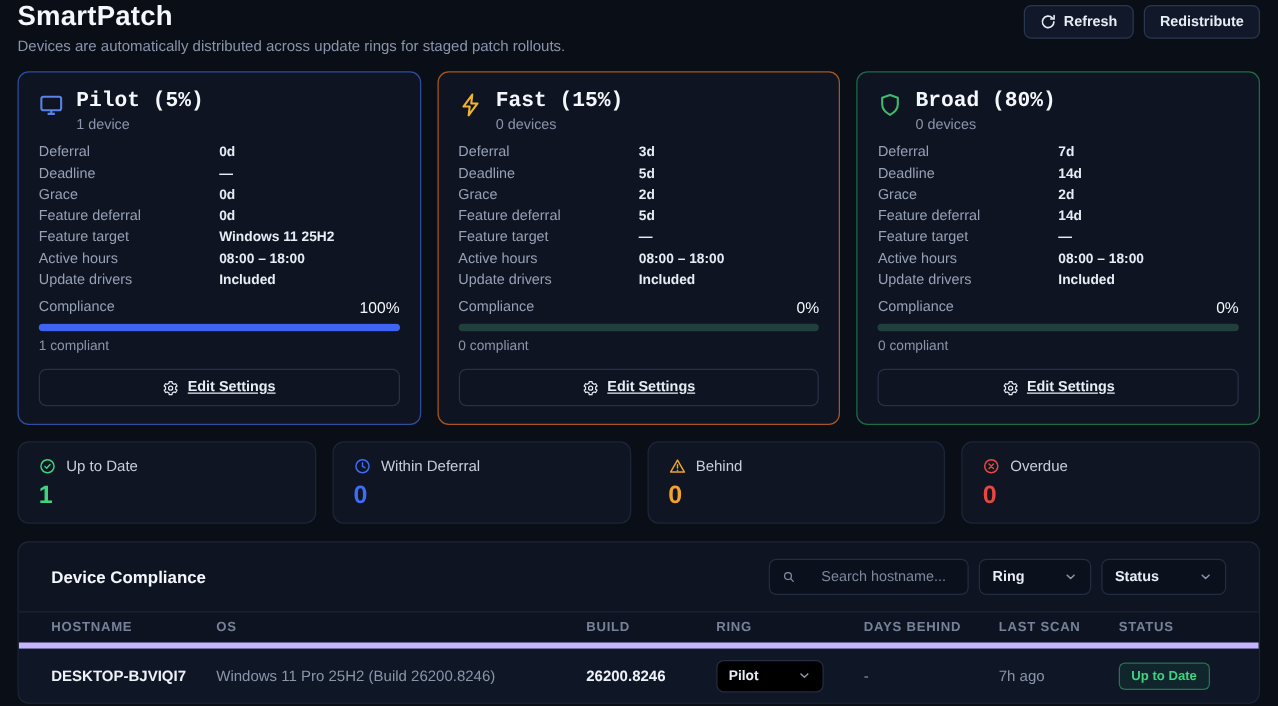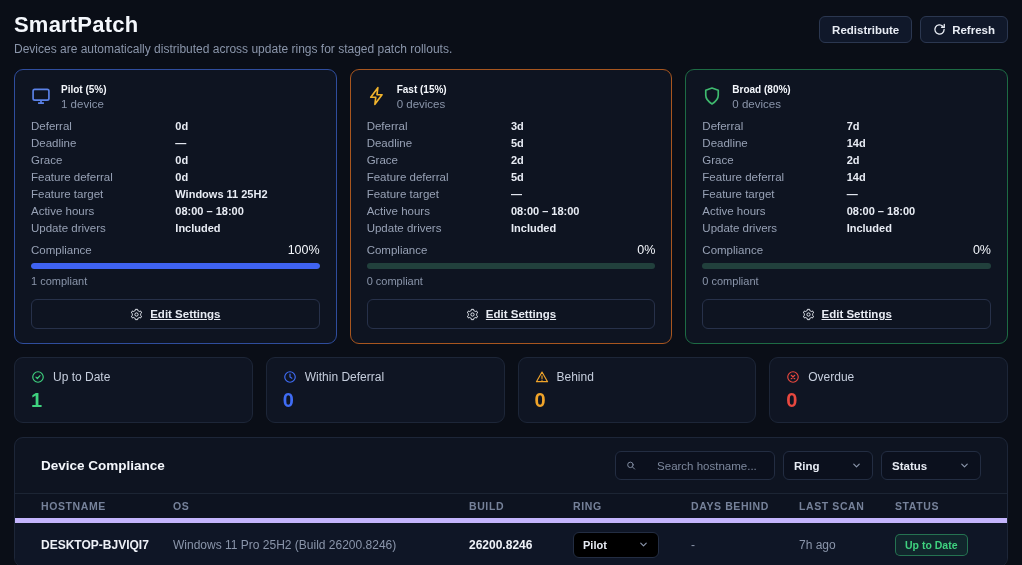--- a/index.html
+++ b/index.html
@@ -3,21 +3,21 @@
 <meta charset="utf-8">
 <style>
   * { margin: 0; padding: 0; box-sizing: border-box; }
   html, body { width: 1022px; height: 565px; overflow: hidden; }
   body {
     background: #0a0e17;
     color: #e8ecf4;
     font-family: "Liberation Sans", "DejaVu Sans", sans-serif;
     font-size: 12px;
   }
-  .page { width: 1022px; height: 565px; padding: 12px 14px; }
+  .page { width: 1022px; height: 565px; padding: 0 14px; }
 
   
   header { display: flex; justify-content: space-between; align-items: flex-start; margin-bottom: 13px; }
   h1 { font-size: 22px; font-weight: bold; letter-spacing: .2px; color: #f4f7fc; }
   .subtitle { margin-top: 4px; font-size: 12px; color: #8a95aa; }
   .head-actions { display: flex; gap: 8px; margin-top: 4px; }
   .btn {
     display: inline-flex; align-items: center; gap: 6px;
     background: #10182a; border: 1px solid #2b3750; color: #e8ecf4;
     font: bold 11.5px "Liberation Sans", sans-serif;
@@ -28,21 +28,21 @@
 
   
   .rings { display: grid; grid-template-columns: repeat(3, 1fr); gap: 13px; }
   .ring-card {
     background: #0e1421; border: 1px solid #2f4d9d; border-radius: 9px;
     padding: 14px 16px 14px;
   }
   .ring-head { display: flex; align-items: flex-start; gap: 10px; margin-bottom: 10px; }
   .ring-icon { width: 20px; height: 20px; margin-top: 2px; }
   .ring-icon svg { width: 100%; height: 100%; }
-  .ring-name { font-size: 10px; font-weight: bold; color: #f4f7fc; }
+  .ring-name { font-size: 17px; font-weight: bold; color: #f4f7fc; font-family: Liberation Mono, monospace; }
   .ring-devices { font-size: 11.5px; color: #8a95aa; margin-top: 3px; }
   .spec-row { display: flex; justify-content: flex-start; margin-bottom: 5px; }
   .spec-label { width: 50%; color: #97a1b5; font-size: 11.5px; }
   .spec-value { width: 50%; color: #e8ecf4; font-weight: bold; font-size: 11px; }
   .comp-row { display: flex; justify-content: space-between; align-items: center; margin-top: 9px; }
   .comp-label { color: #97a1b5; font-size: 11.5px; }
   .comp-pct { color: #f4f7fc; font-weight: normal; font-size: 12.5px; }
   .track { height: 6px; background: #21403c; border-radius: 3px; margin-top: 6px; overflow: hidden; }
   .fill { height: 100%; border-radius: 3px; }
   .compliant { margin-top: 6px; font-size: 11px; color: #8a95aa; }
@@ -121,30 +121,30 @@
 
 <div class="page">
 
   <header>
     <div>
       <h1>SmartPatch</h1>
       <p class="subtitle">Devices are automatically distributed across update rings for staged patch rollouts.</p>
     </div>
     <div class="head-actions">
       <button class="btn">
-        <span>Redistribute</span>
-      </button>
-      <button class="btn">
         <span class="ic">
           <svg viewBox="0 0 24 24" fill="none" stroke="currentColor" stroke-width="2.4" stroke-linecap="round">
               <path d="M20.5 12a8.5 8.5 0 1 1-2.47-6"></path>
               <path d="M20.8 2.8v5h-5"></path>
             </svg>
         </span>
         <span>Refresh</span>
+      </button>
+      <button class="btn">
+        <span>Redistribute</span>
       </button>
     </div>
   </header>
 
   <section class="rings">
 
     <article class="ring-card" style="border-color: rgb(47, 77, 157);">
       <div class="ring-head">
         <span class="ring-icon" style="color: rgb(91, 130, 232);">
           <svg viewBox="0 0 24 24" fill="none" stroke="currentColor" stroke-width="2">

